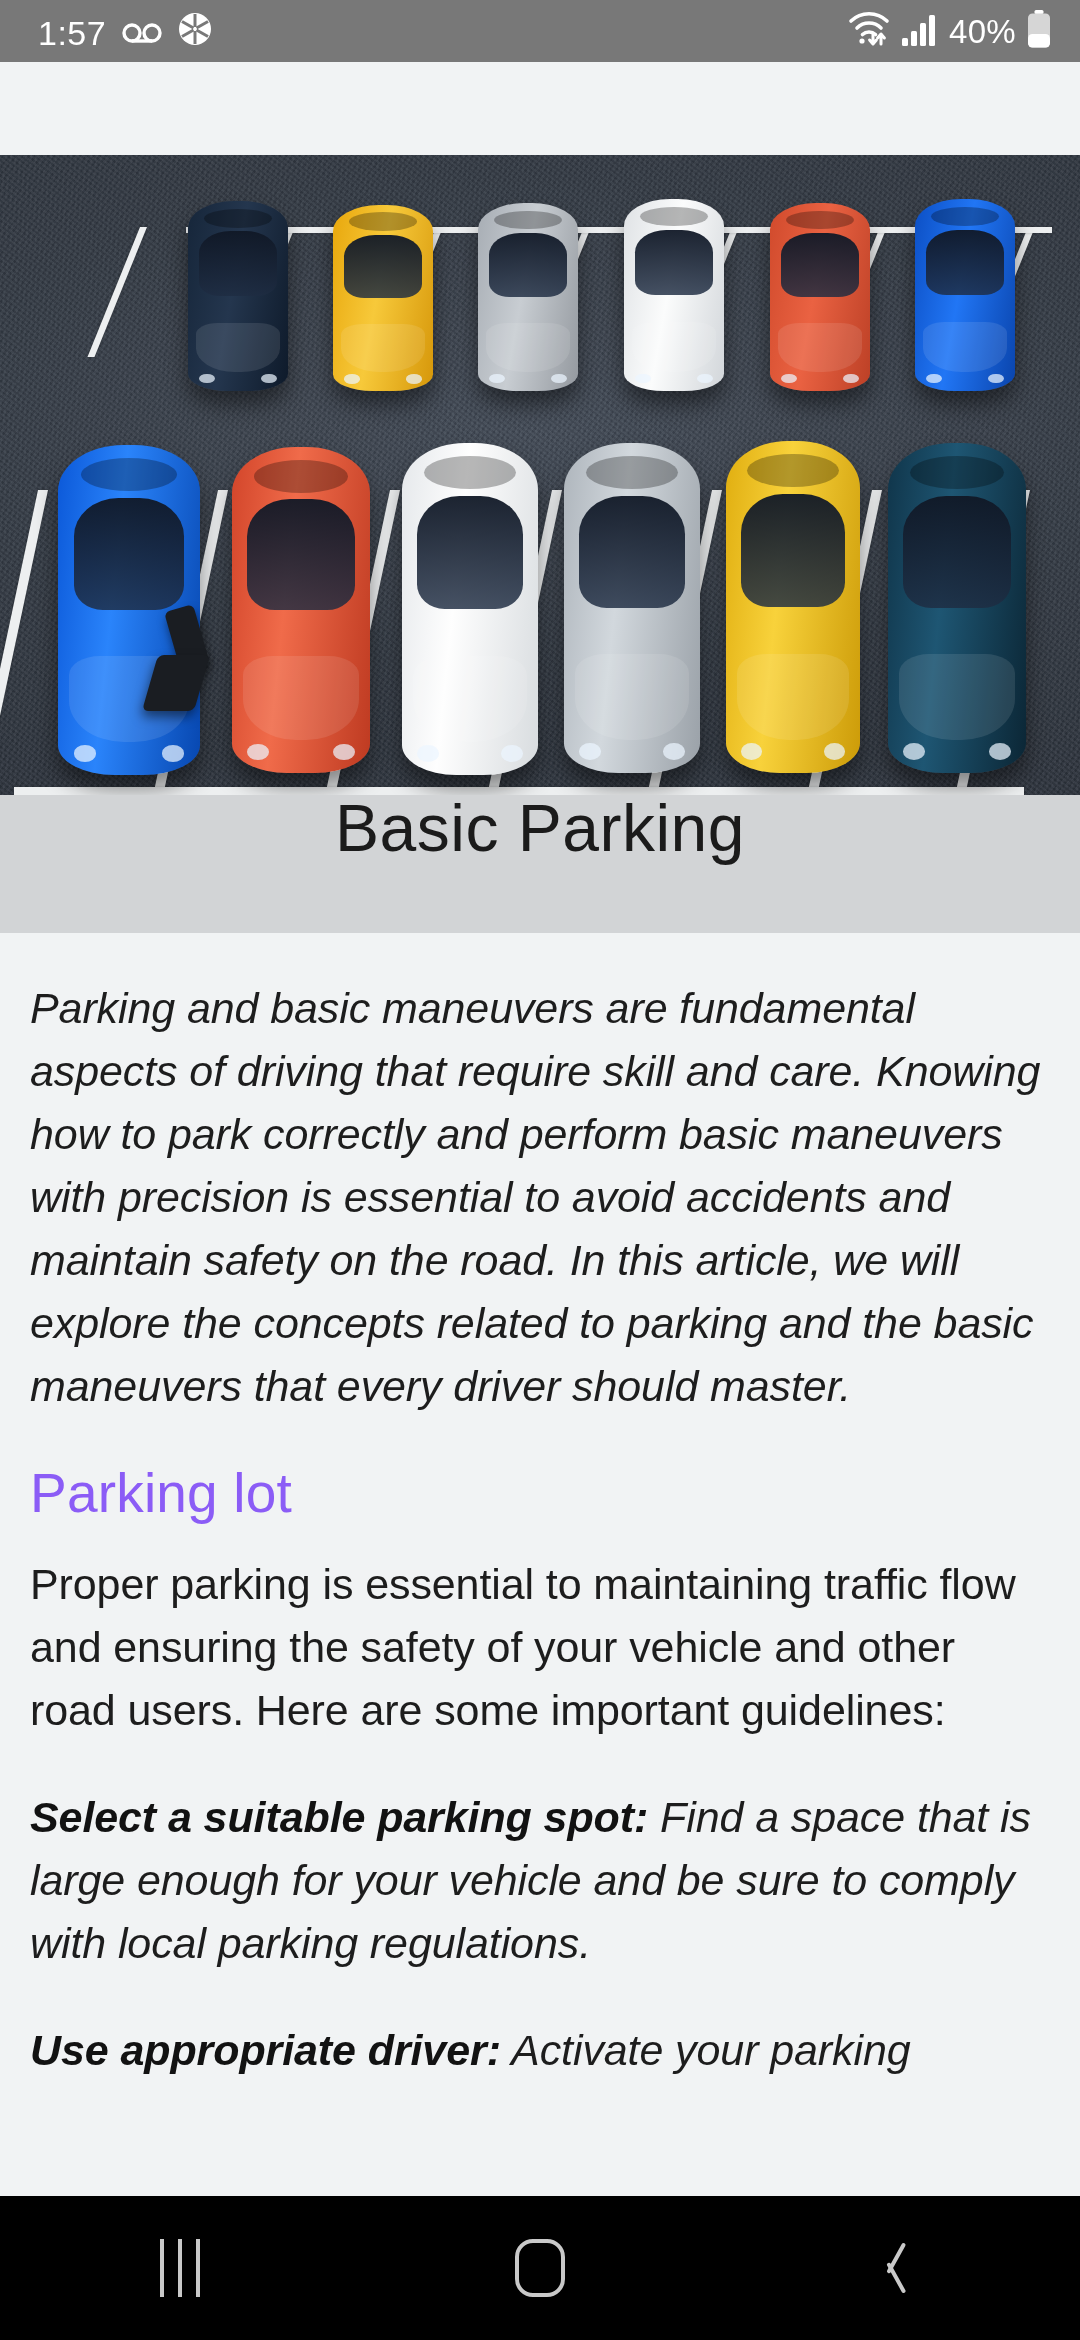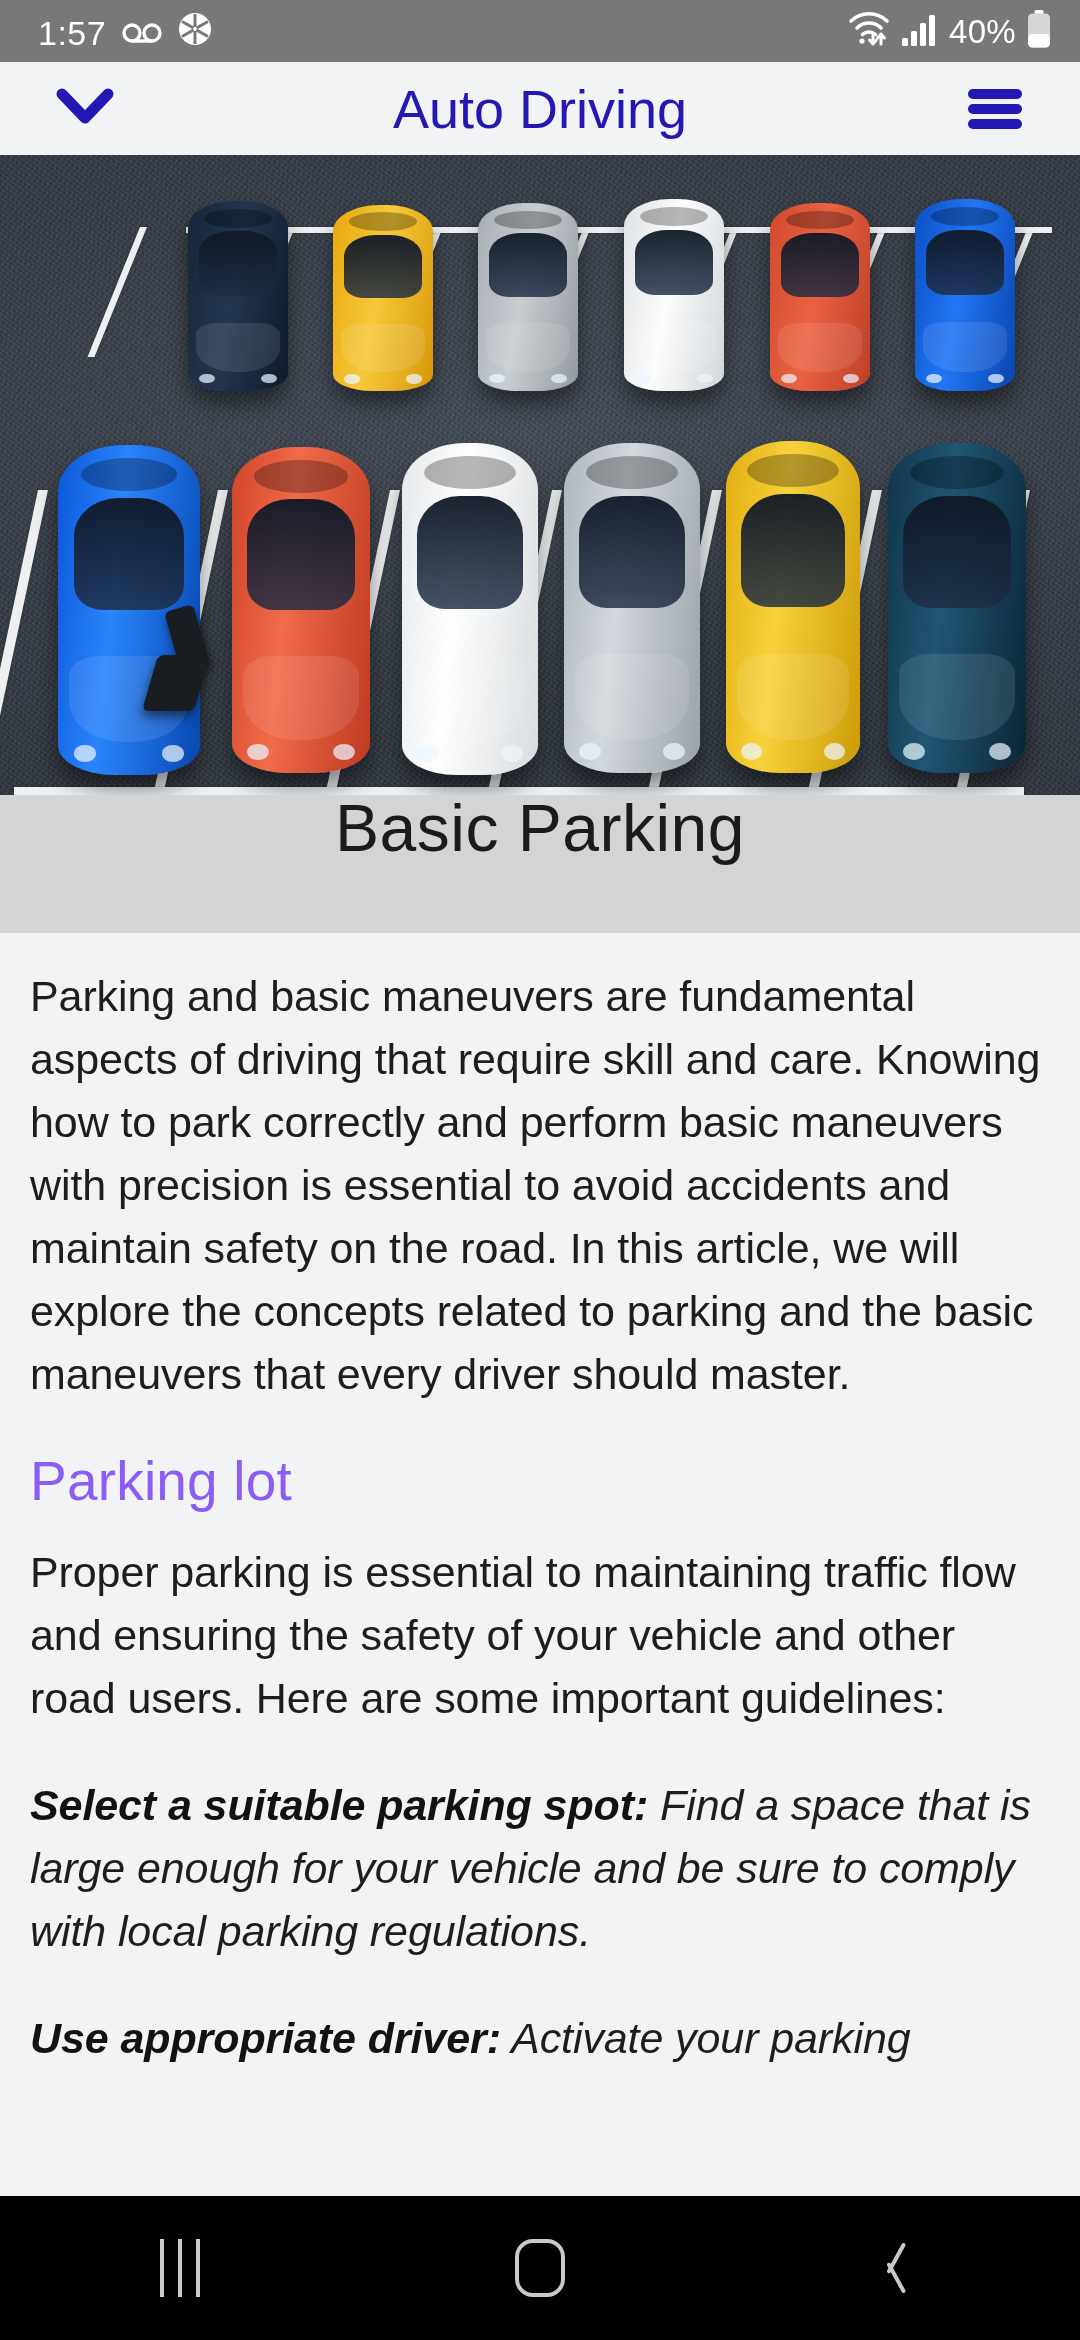--- a/index.html
+++ b/index.html
@@ -105,21 +105,21 @@
   .article {
     position:absolute; top:933px; left:0; width:1080px; height:1263px;
     background:#F1F3F4; overflow:hidden;
     padding:0 30px;
   }
   .article p {
     font-size:43px; line-height:63px; color:#1D1D1D;
     font-stretch:semi-condensed;
     letter-spacing:-0.1px;
   }
-  .article p.intro { margin-top:32px; }
+  .article p.intro { margin-top:44px;font-style:italic; }
   .article h2 {
     font-size:55px; font-weight:400; color:#8b5cf6;
     font-stretch:semi-condensed; line-height:1.05;
     margin-top:47px; margin-bottom:30px; letter-spacing:0.2px;
   }
   .article p.body { margin-top:0; }
   .article p.tip { margin-top:44px;font-style:italic; }
   .article b { font-weight:700; color:#121212; }
 
   
@@ -191,37 +191,20 @@
       <span class="ic">
         <svg width="26" height="38" viewBox="0 0 26 38">
           <rect x="8.5" y="0" width="9" height="4" rx="1.5" fill="#fff"></rect>
           <rect x="2" y="3.5" width="22" height="34" rx="4.5" fill="#D6D6D6"></rect>
           <rect x="2" y="24" width="22" height="13.5" rx="4.5" fill="#FFFFFF"></rect>
         </svg>
       </span>
     </div>
   </div>
 
-  <div class="appbar">
-    <div class="appbar-left">
-      <span class="ic">
-        <svg width="58" height="42" viewBox="0 0 58 42">
-          <path d="M6 8 L29 32 L52 8" fill="none" stroke="#2418B4" stroke-width="11" stroke-linecap="round" stroke-linejoin="round"></path>
-        </svg>
-      </span>
-    </div>
-    <div class="appbar-title">Auto Driving</div>
-    <div class="appbar-right">
-      <span class="hamburger">
-        <span></span>
-        <span></span>
-        <span></span>
-      </span>
-    </div>
-  </div>
 
   <div class="hero">
     <div class="asphalt"></div>
 
     <div class="stall" style="left:140px;  top:72px;  width:7px;  height:130px; transform:skewX(-22deg);"></div>
     <div class="stall" style="left:288px;  top:72px;  width:7px;  height:130px; transform:skewX(-22deg);"></div>
     <div class="stall" style="left:436px;  top:72px;  width:7px;  height:130px; transform:skewX(-22deg);"></div>
     <div class="stall" style="left:584px;  top:72px;  width:7px;  height:130px; transform:skewX(-22deg);"></div>
     <div class="stall" style="left:732px;  top:72px;  width:7px;  height:130px; transform:skewX(-22deg);"></div>
     <div class="stall" style="left:880px;  top:72px;  width:7px;  height:130px; transform:skewX(-22deg);"></div>

